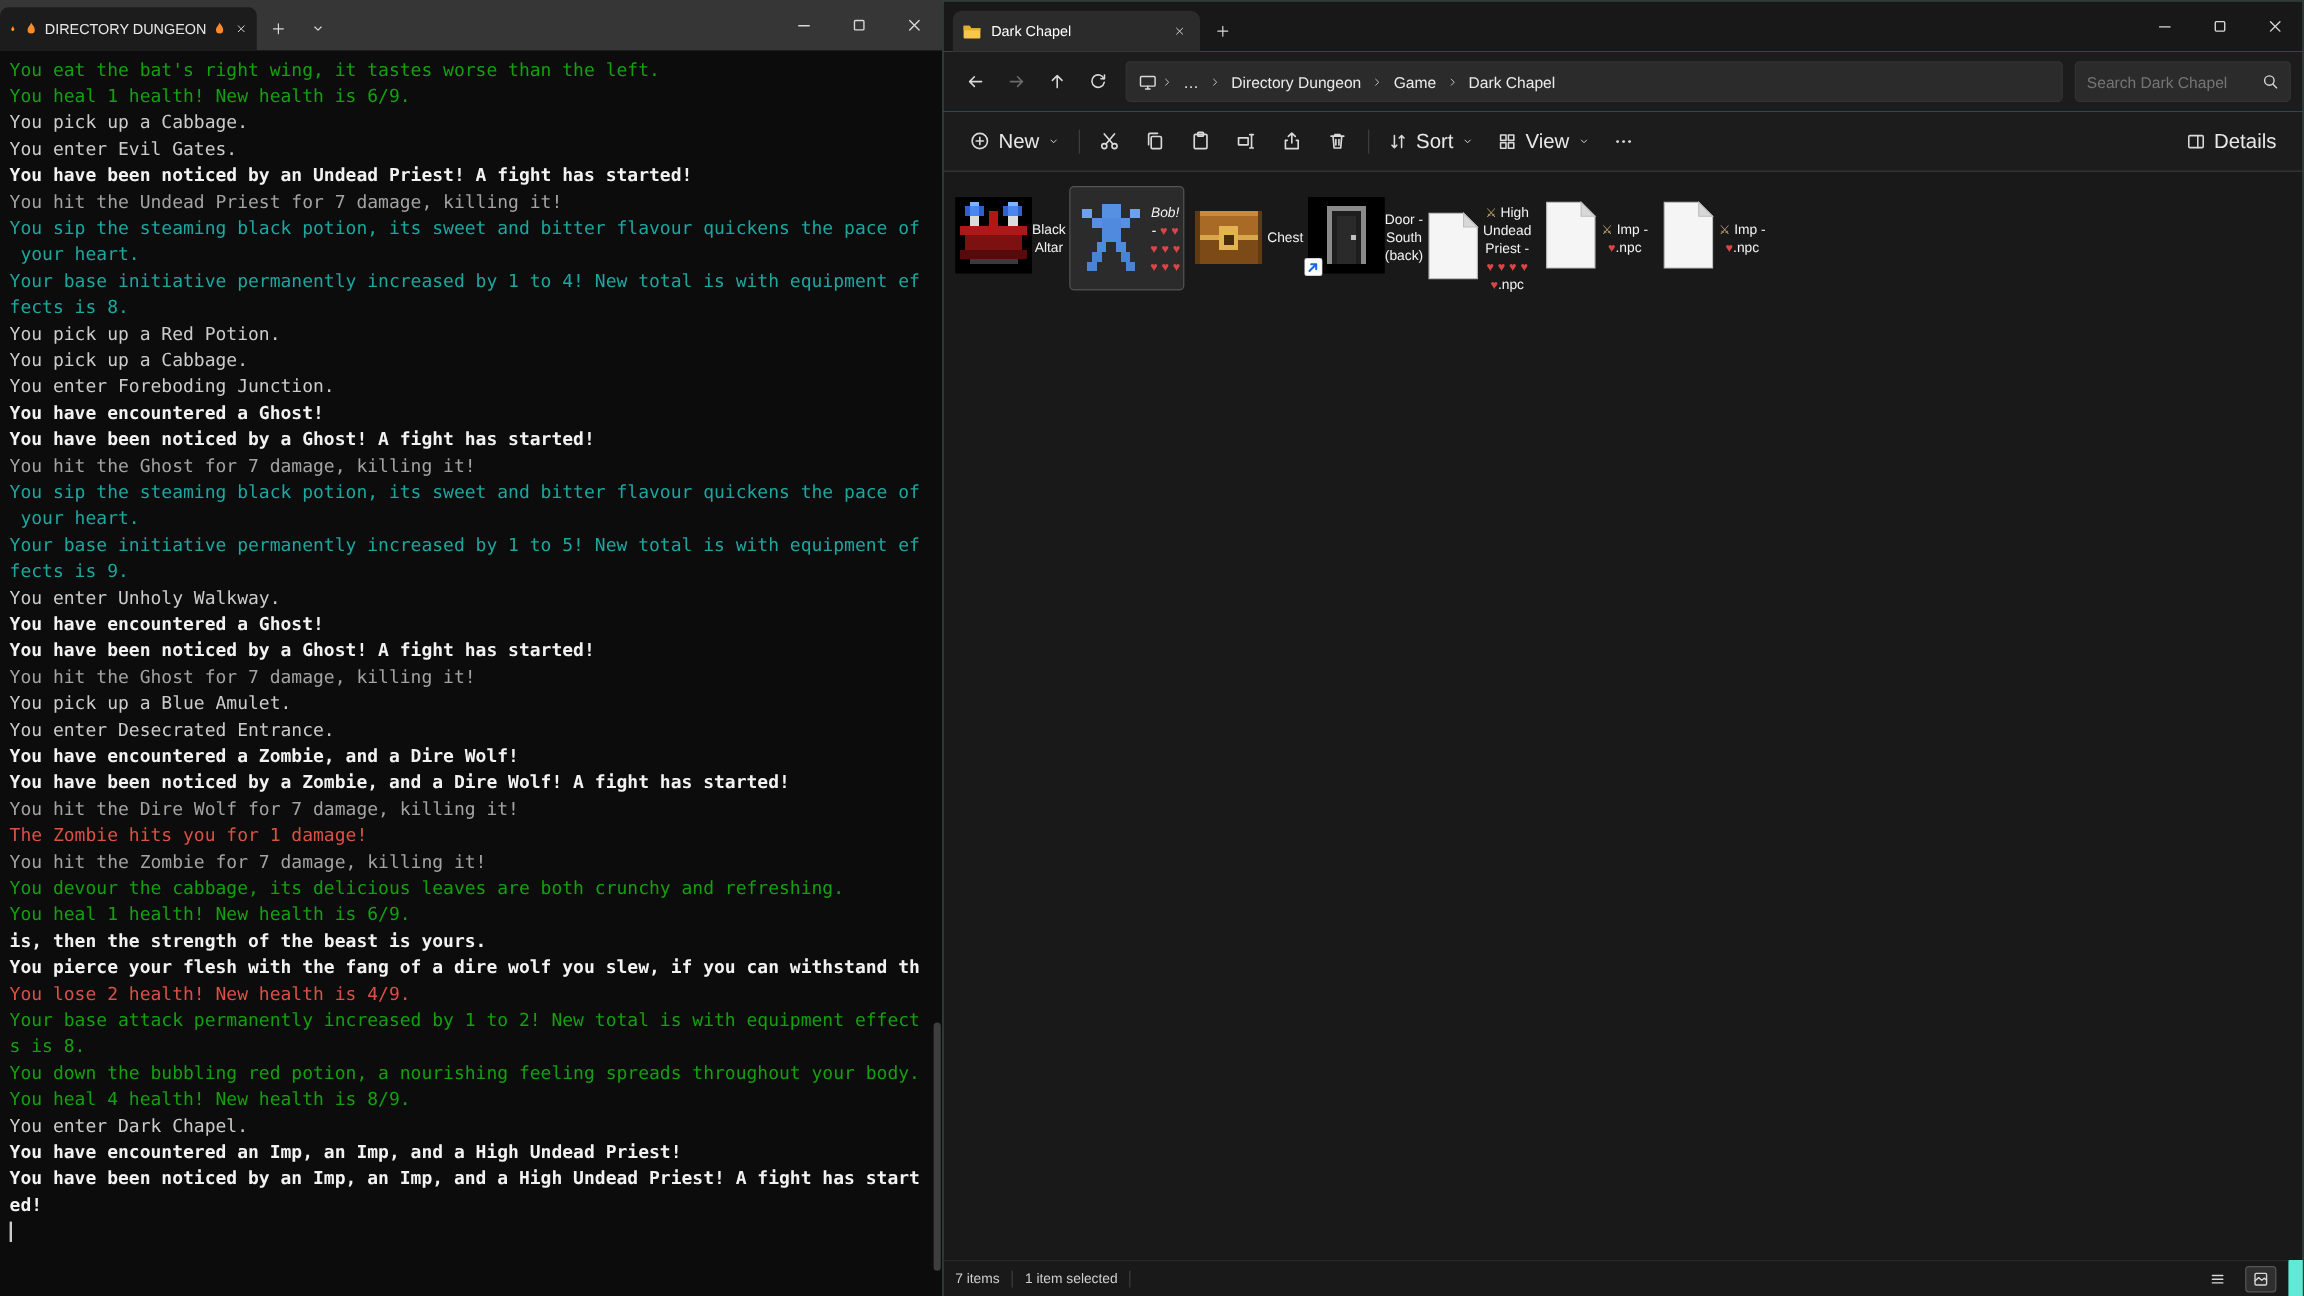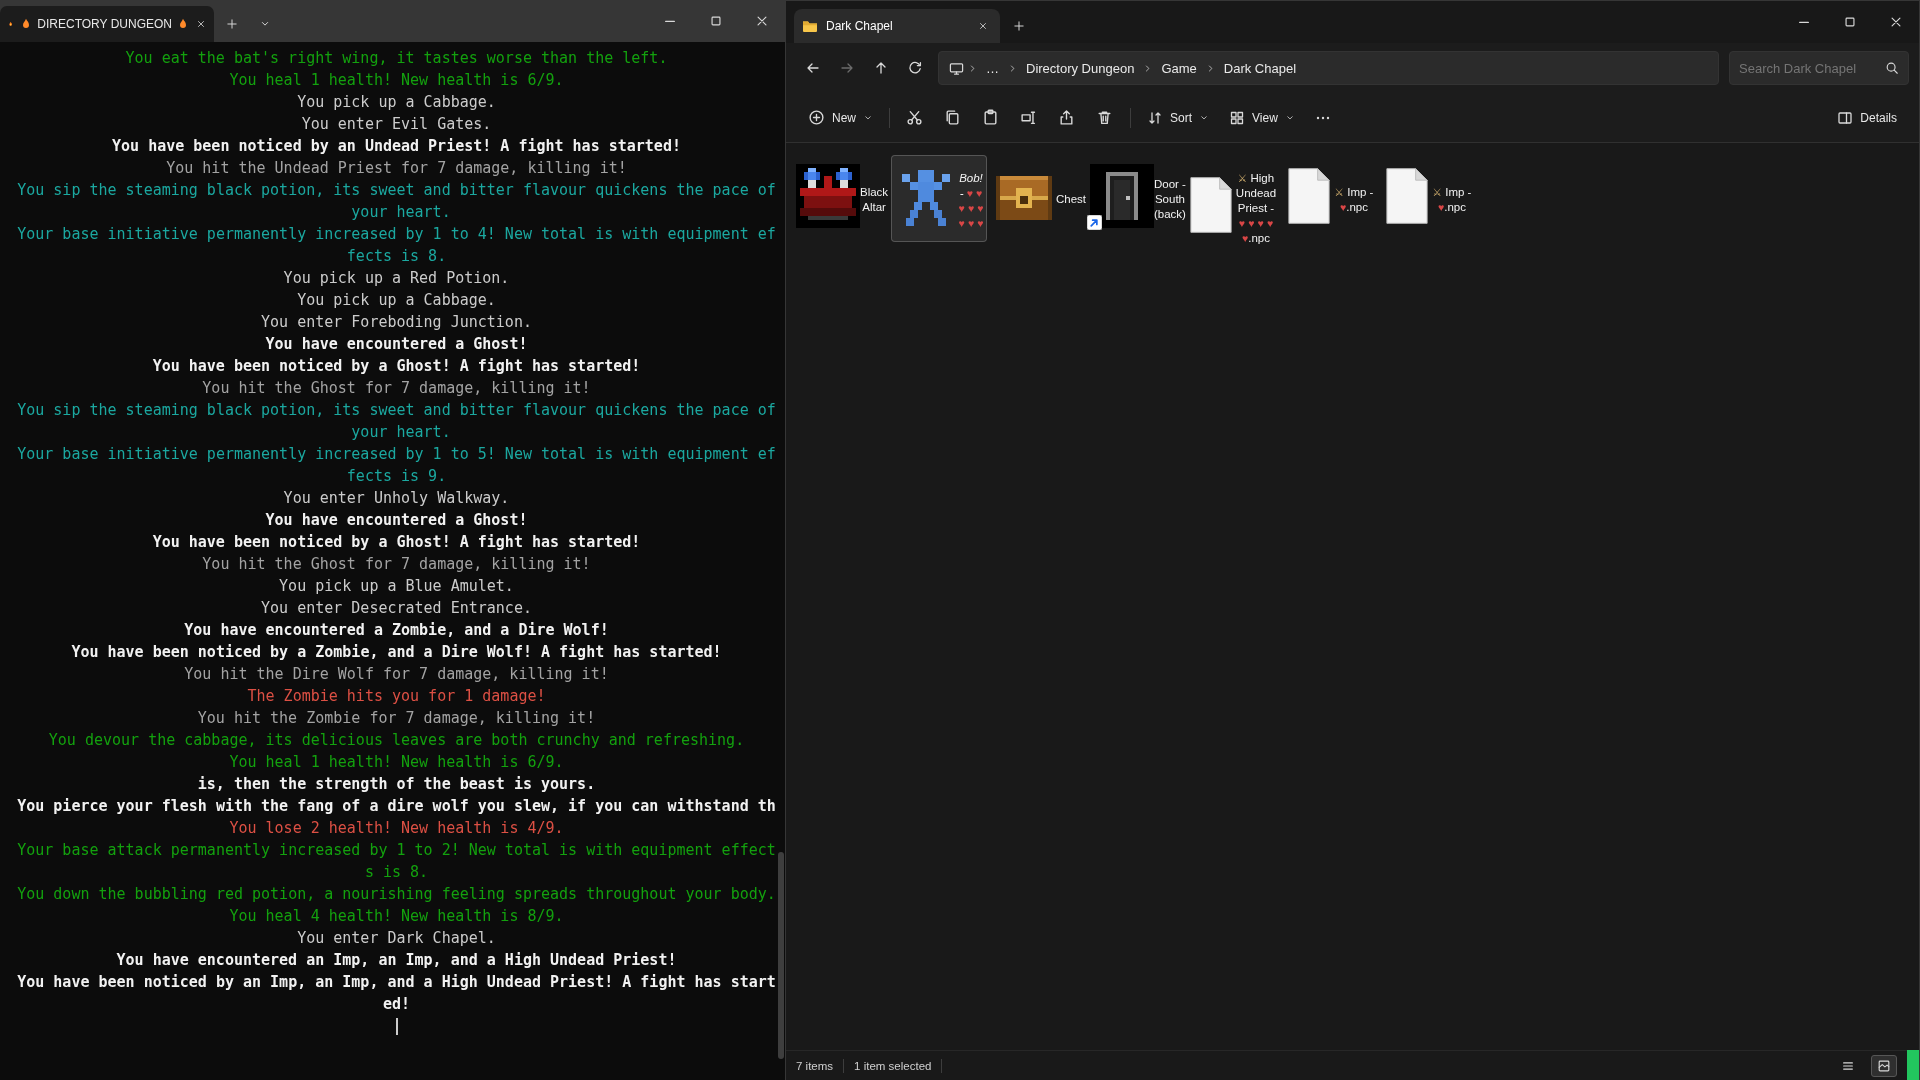--- a/index.html
+++ b/index.html
@@ -11,32 +11,32 @@
   .terminal { left:0; width:785px; background:#0c0c0c; }
   .t-bar { position:relative; height:42px; background:#363636; display:flex; align-items:flex-end; }
   .t-tab { height:36px; width:214px; background:#1c1c1c; border-radius:7px 7px 0 0;
            display:flex; align-items:center; padding:0 8px; gap:7px; }
   .t-tab-title { font-size:12px; color:#e8e8e8; flex:1; white-space:nowrap; display:flex; align-items:center; gap:5px; }
   .icon-btn { display:flex; align-items:center; justify-content:center; }
   .t-small-btn { width:28px; height:28px; margin:0 1px 4px 4px; color:#d0d0d0; border-radius:4px; }
   .t-controls { position:absolute; right:0; top:0; height:42px; display:flex; }
   .win-ctl { width:46px; height:100%; display:flex; align-items:center; justify-content:center; }
   .t-body { position:relative; height:1038px; padding:5px 0 0 8px; overflow:hidden; }
-  .tline { font:15px/22px "DejaVu Sans Mono","Liberation Mono",monospace; white-space:pre; color:#cccccc;text-align:center; }
+  .tline { font:15px/22px "DejaVu Sans Mono","Liberation Mono",monospace; white-space:pre; color:#cccccc; }
   .c-green   { color:#13a10e; }
   .c-white   { color:#cccccc; }
   .c-bold    { color:#f2f2f2; font-weight:bold; }
   .c-magenta { color:#a3a3a3; }
   .c-teal    { color:#1ba8a0; }
   .c-red     { color:#dd5044; }
   .cursor { display:inline-block; width:2px; height:17px; background:#cccccc; vertical-align:text-bottom; }
   .t-scroll { position:absolute; right:1px; top:78%; width:6px; height:20%; background:#3e3e3e; border-radius:3px; }
 
   
-  .explorer { left:785px; width:1135px; background:#22c55e; border:1px solid #363636; border-bottom:none; }
+  .explorer { left:785px; width:1135px; background:#5eead4; border:1px solid #363636; border-bottom:none; }
   .e-titlebar { height:42px; background:#181818; position:relative; display:flex; align-items:flex-end; }
   .e-tab { height:34px; width:206px; margin-left:8px; background:#2b2b2b; border-radius:8px 8px 0 0;
            display:flex; align-items:center; padding:0 8px; gap:8px; }
   .e-tab-title { font-size:12px; color:#ffffff; flex:1; white-space:nowrap; }
   .tab-close { width:18px; height:18px; border-radius:3px; color:#cfcfcf; }
   .e-plus { width:26px; height:26px; margin:0 0 4px 6px; color:#d0d0d0; border-radius:4px; }
   .e-controls { position:absolute; right:0; top:0; height:42px; display:flex; }
 
   .e-nav { height:50px; background:#1c1c1c; display:flex; align-items:center; padding:0 10px; }
   .nav-btn { width:34px; height:34px; border-radius:4px; display:flex; align-items:center; justify-content:center; }
@@ -46,21 +46,21 @@
   .crumb { padding:3px 5px; border-radius:3px; white-space:nowrap; }
   .crumb-sep { display:flex; align-items:center; padding:0 1px; }
   .search { width:180px; height:34px; background:#2b2b2b; border:1px solid #333; border-radius:4px;
             display:flex; align-items:center; padding:0 9px; gap:6px; }
   .search input { flex:1; min-width:0; background:transparent; border:0; outline:0; color:#c4c4c4; font-size:13px;
                   font-family:"Liberation Sans","DejaVu Sans",sans-serif; }
 
   .e-toolbar { height:50px; background:#1c1c1c; border-bottom:1px solid #303030;
                display:flex; align-items:center; padding:0 12px; }
   .tb-btn { display:flex; align-items:center; gap:7px; height:34px; padding:0 10px; border-radius:4px;
-            color:#e8e8e8; font-size:12px; white-space:nowrap; }
+            color:#e8e8e8; font-size:17px; white-space:nowrap; }
   .tb-icon-btn { width:38px; }
   .tb-sep { width:1px; height:20px; background:#3d3d3d; margin:0 6px; }
   .tb-spacer { flex:1; }
 
   .e-content { position:absolute; top:142px; bottom:30px; left:0; right:0; background:#191919; overflow:hidden; }
   .file-grid { display:flex; align-items:flex-start; padding:12px 6px; }
   .file { width:96px; margin:0 1px; padding:8px 2px 10px; border-radius:4px;
           display:flex; flex-direction:row; align-items:center; border:1px solid transparent; }
   .file.selected { background:rgba(255,255,255,.08); border-color:rgba(255,255,255,.20);font-style:italic; }
   .thumb { width:64px; height:64px; position:relative; display:flex; align-items:center; justify-content:center; }

